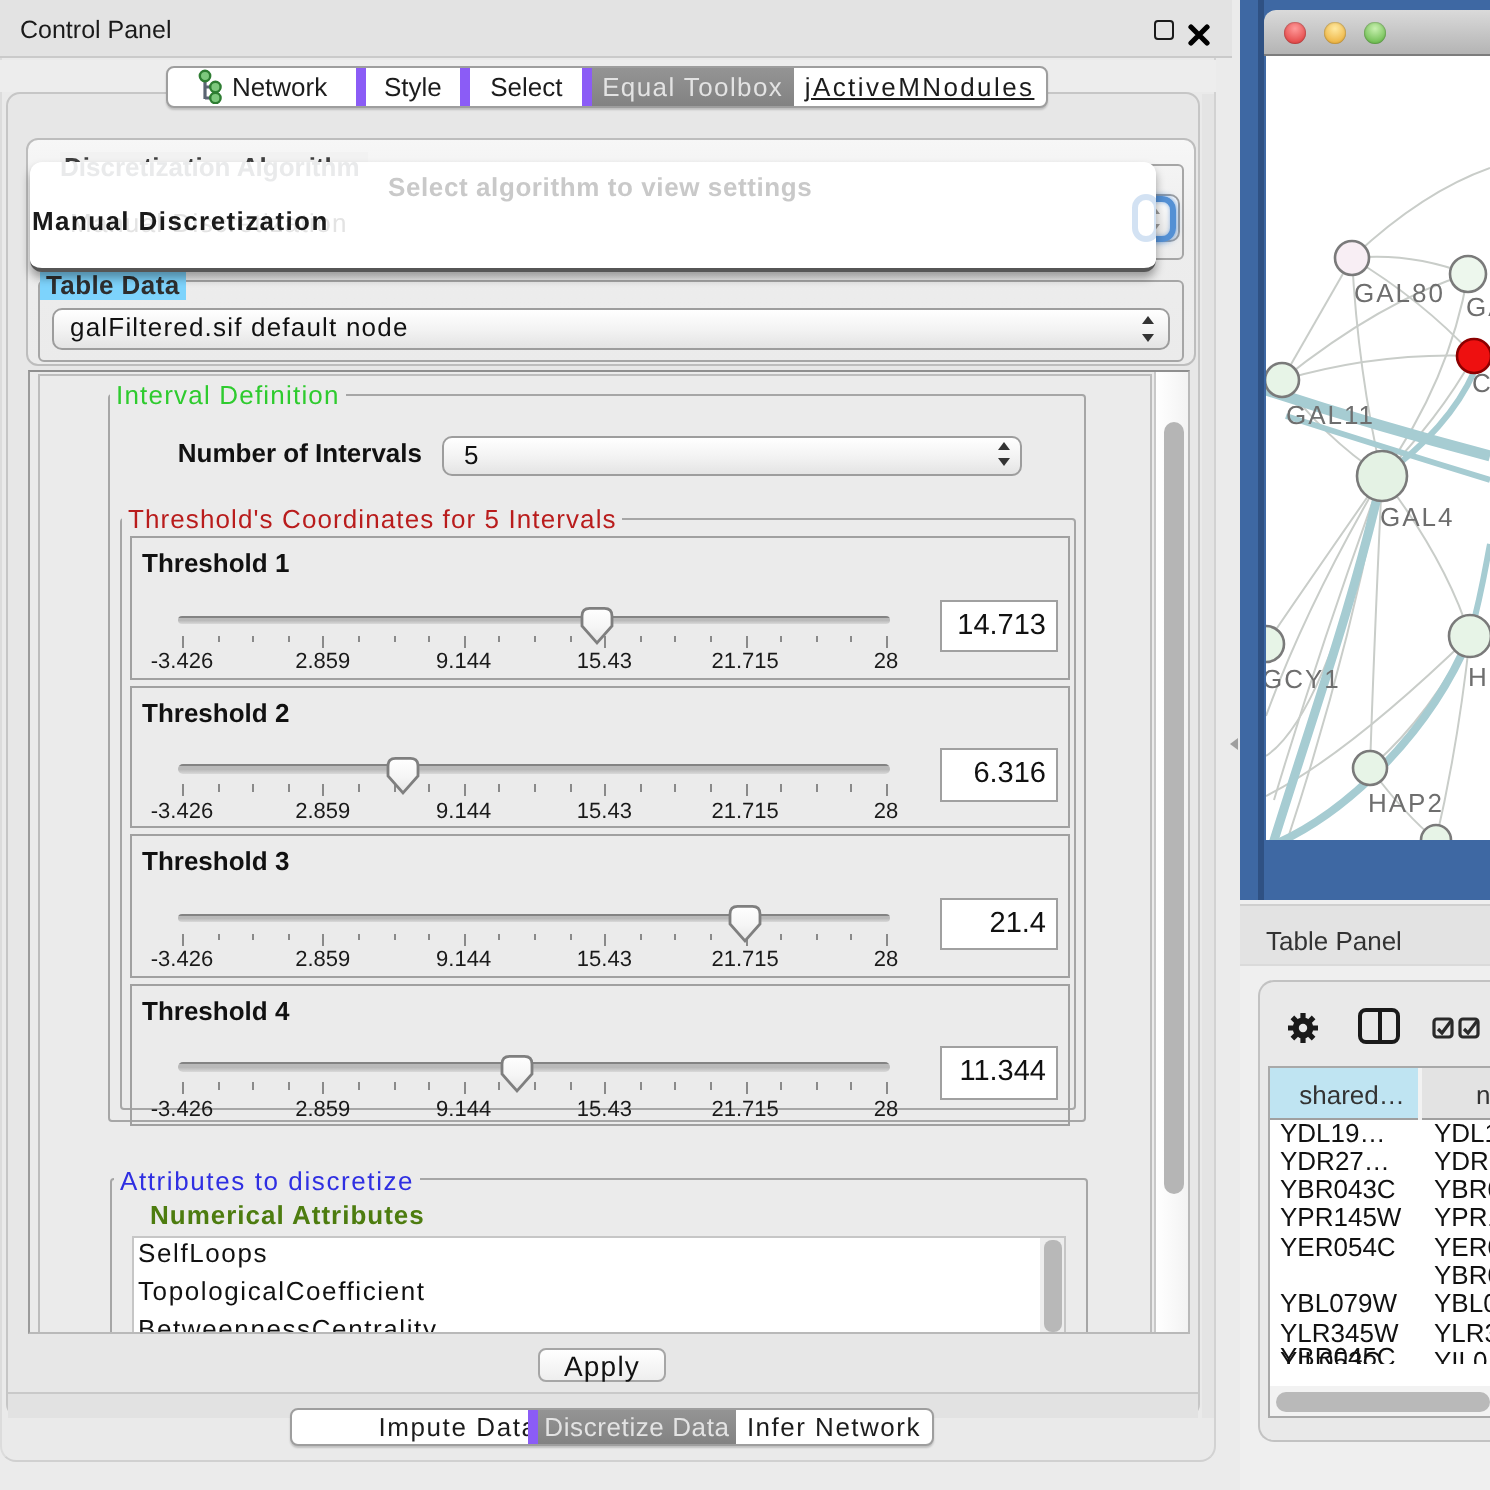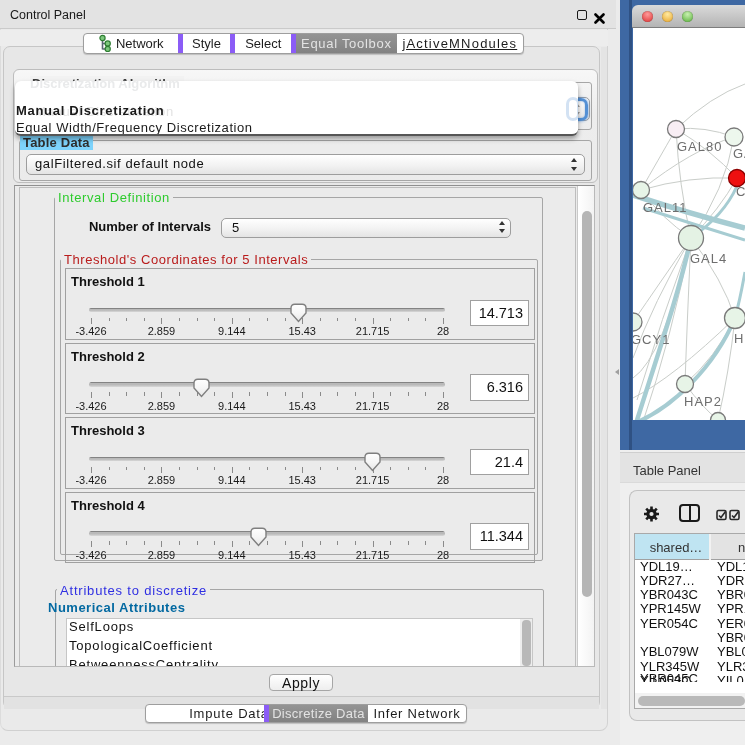--- a/index.html
+++ b/index.html
@@ -54,23 +54,23 @@
 </div>
 <div class="a" style="left:13px;top:69px;width:585px;height:114px;background:linear-gradient(#f7f7f7,#ededed 40%,#ebebeb);border:1px solid #bdbdbd;border-radius:6px;"></div>
 <div class="a tbox" style="left:19px;top:82px;width:573px;height:48px;"></div>
 <div class="a" style="left:30px;top:76px;font-size:13px;font-weight:bold;color:#3f3f3f;background:#f2f2f2;padding:0 2px;">Discretization Algorithm</div>
 <div class="a combo" style="left:26px;top:97px;width:564px;height:24px;"></div>
 <div class="a" style="left:568px;top:98px;width:19.5px;height:23px;border:3px solid #5490d4;border-radius:7px;box-shadow:0 0 3px rgba(80,140,212,0.9), inset 0 0 2px rgba(80,140,212,0.6);background:linear-gradient(#fcfcfc,#e8e8e8);"></div>
 <div class="a car cup" style="left:573.5px;top:103px;border-left-width:3px;border-right-width:3px;border-bottom:4px solid #9a9a9a;"></div>
 <div class="a car cdn" style="left:573.5px;top:112px;border-left-width:3px;border-right-width:3px;border-top:4px solid #9a9a9a;"></div>
 <div class="a" style="left:15px;top:80.5px;width:563px;height:55px;background:#ffffff;border-radius:6px;border-bottom:2px solid #565656;z-index:5;box-shadow:0 3px 5px rgba(0,0,0,0.35);overflow:hidden;">
 <div class="a ghost" style="left:15px;top:-4.5px;font-size:13px;font-weight:bold;">Discretization Algorithm</div>
+<div class="a" style="left:179px;top:5px;font-size:13px;font-weight:bold;letter-spacing:0.3px;color:#c9c9c9;">Select algorithm to view settings</div>
 <div class="a" style="left:20px;top:23px;font-size:13px;letter-spacing:0.7px;color:#e3e3e3;">Manual Discretization</div>
 <div class="a" style="left:1px;top:22.5px;font-size:13px;font-weight:bold;letter-spacing:0.7px;color:#1a1a1a;">Manual Discretization</div>
-<div class="a" style="left:1px;top:39px;font-size:13px;letter-spacing:0.55px;color:#1a1a1a;">Equal Width/Frequency Discretization</div>
 <div class="a" style="left:551px;top:16px;width:14px;height:24px;border:3px solid rgba(110,160,215,0.3);border-radius:7px;"></div>
 </div>
 <div class="a tbox" style="left:19px;top:140px;width:573px;height:41px;"></div>
 <div class="a tlab" style="left:20px;top:135.5px;letter-spacing:0.2px;">Table Data</div>
 <div class="a combo" style="left:26px;top:154px;width:559px;height:20.5px;line-height:18.5px;padding-left:8px;letter-spacing:0.6px;">galFiltered.sif default node</div>
 <div class="a car cup" style="left:571px;top:157.5px;"></div>
 <div class="a car cdn" style="left:571px;top:166.5px;"></div>
 <div class="a" style="left:14px;top:185px;width:581px;height:482px;background:#ebebeb;border:1px solid;border-color:#8f8f8f #b9b9b9 #b9b9b9 #9b9b9b;overflow:hidden;">
 <div class="a" style="left:4px;top:1px;width:557px;height:560px;border:1px solid #bdbdbd;"></div>
 <div class="a" style="left:562px;top:0;width:18px;height:482px;background:linear-gradient(90deg,#ffffff,#f2f2f2);border-left:1px solid #c9c9c9;"></div>
@@ -246,21 +246,21 @@
               <stop offset="0.55" stop-color="#f5f5f5"></stop>
               <stop offset="1" stop-color="#e6e6e6"></stop>
             </linearGradient>
           </defs>
           <path d="M1 5 Q1 1.2 4.8 1.2 L12.2 1.2 Q16 1.2 16 5 L16 10 L8.5 18.5 L1 10 Z" fill="url(#tg3)" stroke="#7f7f7f" stroke-width="1.4"></path>
         </svg></div>
       <div class="numbox">11.344</div>
     </div>
 <div class="a tbox" style="left:39.5px;top:403px;width:489px;height:120px;border-radius:2px;"></div>
 <div class="a" style="left:42px;top:397px;font-size:13px;color:#2f2fe2;background:#ebebeb;padding:0 3px;letter-spacing:0.8px;">Attributes to discretize</div>
-<div class="a" style="left:33px;top:414px;font-size:13px;font-weight:bold;letter-spacing:0.5px;color:#0369a1;text-align:center;">Numerical Attributes</div>
+<div class="a" style="left:60px;top:414px;font-size:13px;font-weight:bold;letter-spacing:0.5px;color:#4d7c0f;text-align:center;">Numerical Attributes</div>
 <div class="a" style="left:51px;top:432px;width:467px;height:70px;background:#fff;border:1px solid #c6c6c6;overflow:hidden;">
 <div style="padding-left:2px;font-size:13px;letter-spacing:0.8px;color:#111;line-height:19.4px;margin-top:-2.5px;">SelfLoops<br>TopologicalCoefficient<br>BetweennessCentrality</div>
 <div class="a" style="left:453px;top:0;width:13px;height:70px;background:#ededed;"></div>
 <div class="a" style="left:455px;top:1px;width:9px;height:46px;background:#b8b8b8;border-radius:4px;"></div>
 </div>
 </div>
 <div class="a" style="left:269px;top:673.5px;width:64px;height:17.5px;background:linear-gradient(#ffffff,#eeeeee);border:1px solid #a6a6a6;border-radius:4px;font-size:14px;letter-spacing:0.6px;color:#111;text-align:center;line-height:16px;">Apply</div>
 <div class="a" style="left:4px;top:695.5px;width:595px;height:1px;background:#c9c9c9;"></div>
 <div class="a" style="left:4px;top:696.5px;width:595px;height:12px;background:#e2e2e2;"></div>
 <div class="a seg" style="left:145px;top:704px;width:322px;height:19px;">

